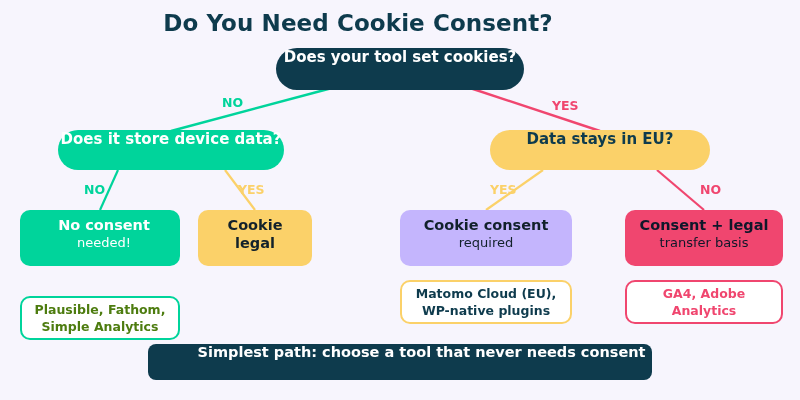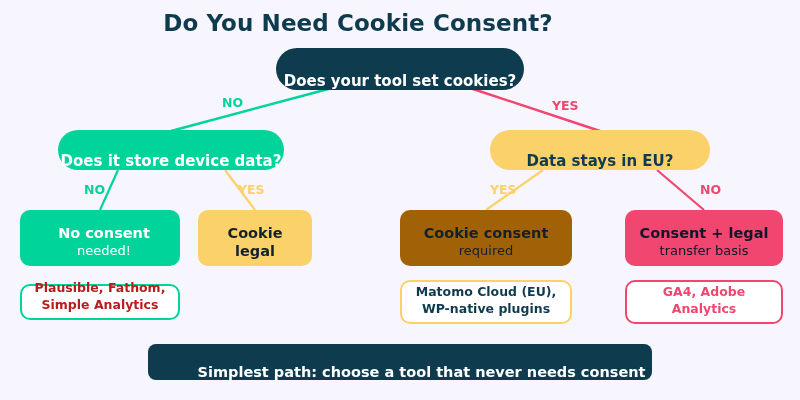--- a/index.html
+++ b/index.html
@@ -28,21 +28,21 @@
     height: 400px;
     pointer-events: none;
   }
 
   .node {
     position: absolute;
     box-sizing: border-box;
     display: flex;
     flex-direction: column;
     align-items: center;
-    justify-content: flex-end;
+    justify-content: flex-start;
     text-align: center;
     z-index: 3;
   }
 
   
   .title {
     position: absolute;
     left: 0;
     top: 10px;
     width: 716px;
@@ -117,21 +117,21 @@
     width: 114px;
     height: 56px;
     background: #fbd169;
     color: #12212b;
   }
   .outcome-amber-right {
     left: 400px;
     top: 210px;
     width: 172px;
     height: 56px;
-    background: #a16207;
+    background: #c4b5fd;
     color: #12212b;
   }
   .outcome-crimson {
     left: 625px;
     top: 210px;
     width: 158px;
     height: 56px;
     background: #f0466f;
     color: #0f172a;
   }
@@ -141,25 +141,25 @@
     border-radius: 10px;
     background: #ffffff;
     border: 2px solid #cccccc;
     font-size: 12.5px;
     font-weight: bold;
     line-height: 1.35;
     padding: 4px 6px;
   }
   .chip-green {
     left: 20px;
-    top: 284px;
+    top: 296px;
     width: 160px;
-    height: 36px;
+    height: 44px;
     border-color: #00d49b;
-    color: #b91c1c;
+    color: #4d7c0f;
   }
   .chip-amber {
     left: 400px;
     top: 280px;
     width: 172px;
     height: 44px;
     border-color: #fbd169;
     color: #0e3b4d;
   }
   .chip-crimson {

